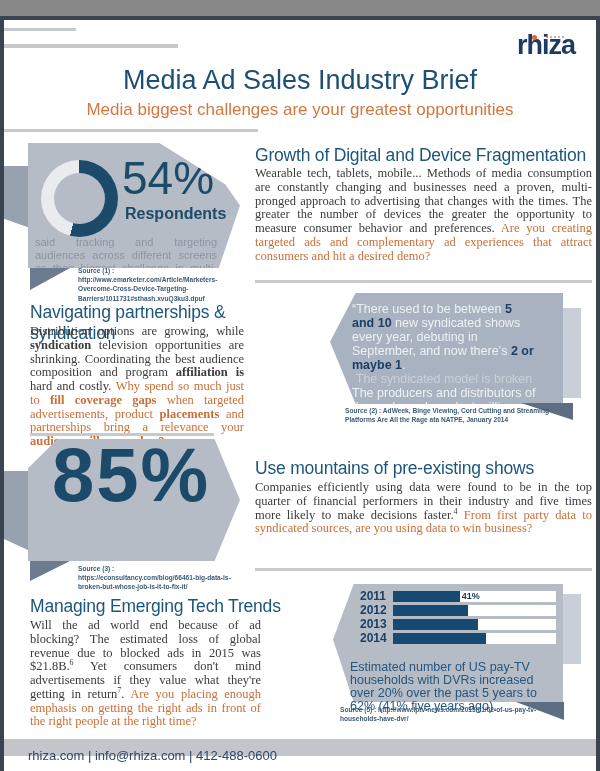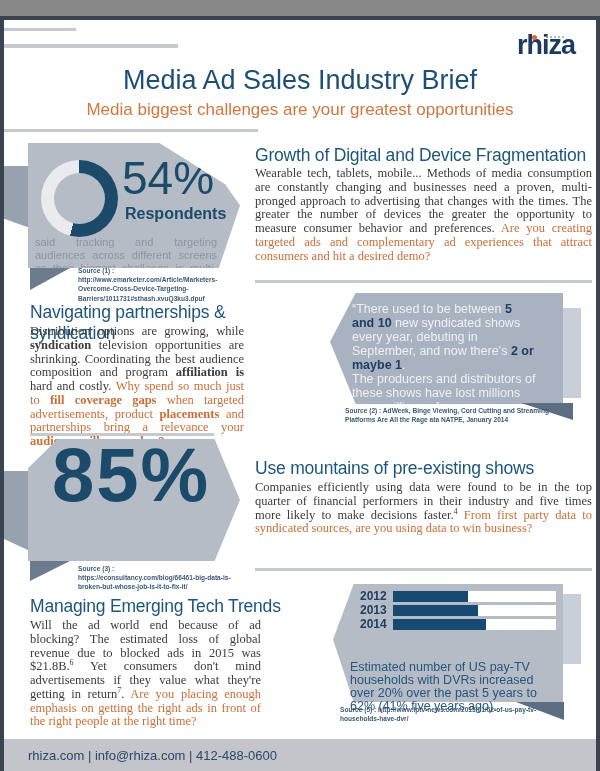--- a/index.html
+++ b/index.html
@@ -93,21 +93,21 @@
              clip-path:polygon(9% 0,100% 0,100% 100%,9% 100%,0 47%);}
   .chart-rows{position:absolute;left:27px;top:6px;width:196px;}
   .bar-row{display:flex;align-items:center;height:12px;margin-bottom:2px;}
   .bar-year{width:33px;color:#1d3f63;font-size:12px;font-weight:700;flex:none;}
   .bar-track{position:relative;flex:1;height:11px;background:#fff;}
   .bar-fill{position:absolute;left:0;top:0;bottom:0;background:#164a73;}
   .bar-val{position:absolute;top:0;font-size:9px;font-weight:700;color:#123a5a;line-height:11px;padding-left:2px;}
   .chart-caption{position:absolute;left:350px;top:645px;width:200px;color:#25567d;font-size:12.5px;line-height:1.05;}
 
   
-  .footer{position:absolute;left:4px;top:723px;width:592px;height:33px;background:#c3c5ca;}
+  .footer{position:absolute;left:4px;top:723px;width:592px;height:17px;background:#c3c5ca;}
   .footer span{display:block;padding-left:24px;line-height:33px;color:#2c4767;font-size:13px;}
 </style>
 </head>
 <body>
 
 <div class="page">
 
   <div class="deco-line deco1"></div>
   <div class="deco-line deco2"></div>
   <div class="logo">
@@ -142,20 +142,21 @@
   <div class="hrule rule-s1"></div>
 
   <div class="heading h-s2">Navigating partnerships &amp; syndication</div>
   <div class="body-text b-s2"><span>Distribution options are growing, while </span><span class="seg-b">syndication</span><span> television opportunities are shrinking. Coordinating the best audience composition and program </span><span class="seg-b">affiliation is</span><span> hard and costly.  </span><span class="seg-orange">Why spend so much just to </span><span class="seg-orange seg-b">fill coverage gaps</span><span class="seg-orange"> when targeted advertisements, product </span><span class="seg-orange seg-b">placements</span><span class="seg-orange"> and partnerships bring a relevance your </span><span class="seg-orange seg-b">audience will remember?</span></div>
   <div class="hrule rule-s2"></div>
 
   <div class="backband band2"></div>
   <div class="quote-box">
     <div class="quote-inner">
       <div><span>“There used to be between </span><span class="seg-qb">5 and 10</span><span> new syndicated shows every year, debuting in September, and now there’s </span><span class="seg-qb">2 or maybe 1</span><span>.</span></div>
+      <div class="quote-center">The syndicated model is broken</div>
       <div>The producers and distributors of these shows have lost millions upon millions of</div>
       <div class="quote-tailrow">
         <span>dollars...”</span>
         <span class="quote-attr">-Frank Cicha</span>
       </div>
       <div class="quote-role">
         <div>SVP of Programming</div>
         <div>at Fox TV Stations</div>
       </div>
     </div>
@@ -174,20 +175,27 @@
   <div class="body-text b-s3"><span>Companies efficiently using data were found to be in the top quarter of financial performers in their industry and five times more likely to make decisions faster.</span><span class="seg-sup">4</span><span>  </span><span class="seg-orange">From first party data to syndicated sources, are you using data to win business?</span></div>
   <div class="hrule rule-s3"></div>
 
   <div class="heading h-s4">Managing Emerging Tech Trends</div>
   <div class="body-text b-s4"><span>Will the ad world end because of ad blocking?  The estimated loss of global revenue due to blocked ads in 2015 was $21.8B.</span><span class="seg-sup">6</span><span> Yet consumers don't mind advertisements if they value what they're getting in return</span><span class="seg-sup">7</span><span>.  </span><span class="seg-orange">Are you placing enough emphasis on getting the right ads in front of the right people at the right time?</span></div>
 
   <div class="backband band4"></div>
   <div class="chart-box">
     <div class="chart-rows" id="chart-rows">
         <div class="bar-row">
+          <span class="bar-year">2011</span>
+          <div class="bar-track">
+            <div class="bar-fill" style="width: 41%;"></div>
+            <span class="bar-val" style="left: 41%;">41%</span>
+          </div>
+        </div>
+        <div class="bar-row">
           <span class="bar-year">2012</span>
           <div class="bar-track">
             <div class="bar-fill" style="width: 46%;"></div>
           </div>
         </div>
         <div class="bar-row">
           <span class="bar-year">2013</span>
           <div class="bar-track">
             <div class="bar-fill" style="width: 52%;"></div>
           </div>

